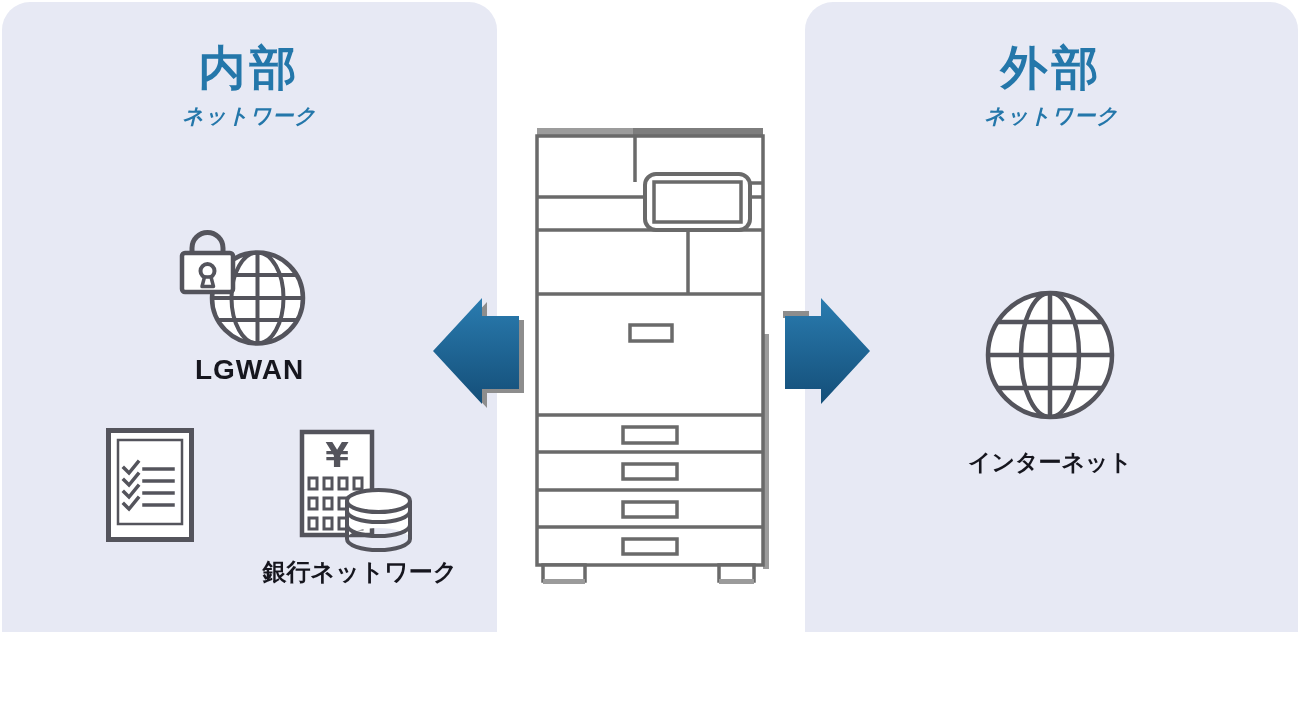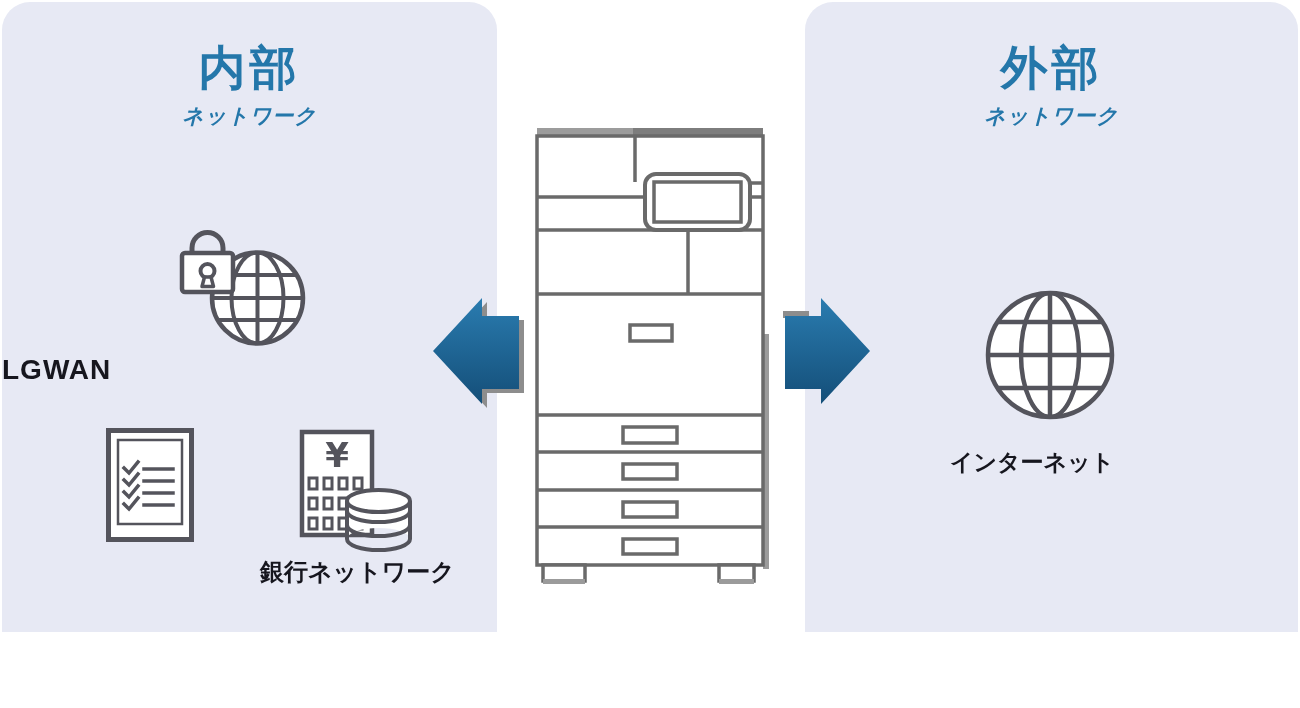--- a/index.html
+++ b/index.html
@@ -6,21 +6,21 @@
   body{font-family:"Liberation Sans","DejaVu Sans",sans-serif;}
   .stage{position:relative;width:1300px;height:632px;background:#ffffff;overflow:hidden;}
   .panel{position:absolute;top:2px;height:704px;background:#e7e9f4;border-radius:28px;}
   .panel-left{left:2px;width:495px;}
   .panel-right{left:805px;width:493px;}
   .panel-title{position:absolute;left:0;width:100%;text-align:center;color:#2477aa;
     font-weight:700;font-size:47px;letter-spacing:4px;top:38px;line-height:56px;}
   .panel-subtitle{position:absolute;left:0;width:100%;text-align:center;color:#2477aa;
     font-weight:700;font-size:21px;letter-spacing:1px;top:100px;font-style:italic;}
   .icon-box{position:absolute;}
-  .item-label{position:absolute;color:#16161e;font-weight:700;}
+  .item-label{position:absolute;text-align:center;color:#16161e;font-weight:700;}
   .label-lgwan{left:0;width:100%;top:352px;font-size:28px;letter-spacing:1px;}
   .label-doc{left:55px;width:200px;top:554px;font-size:24px;}
   .label-bank{left:258px;width:200px;top:554px;font-size:24px;}
   .label-internet{left:145px;width:200px;top:445px;font-size:23px;}
   svg{display:block;}
 </style>
 </head>
 <body>
 
 <div class="stage">

